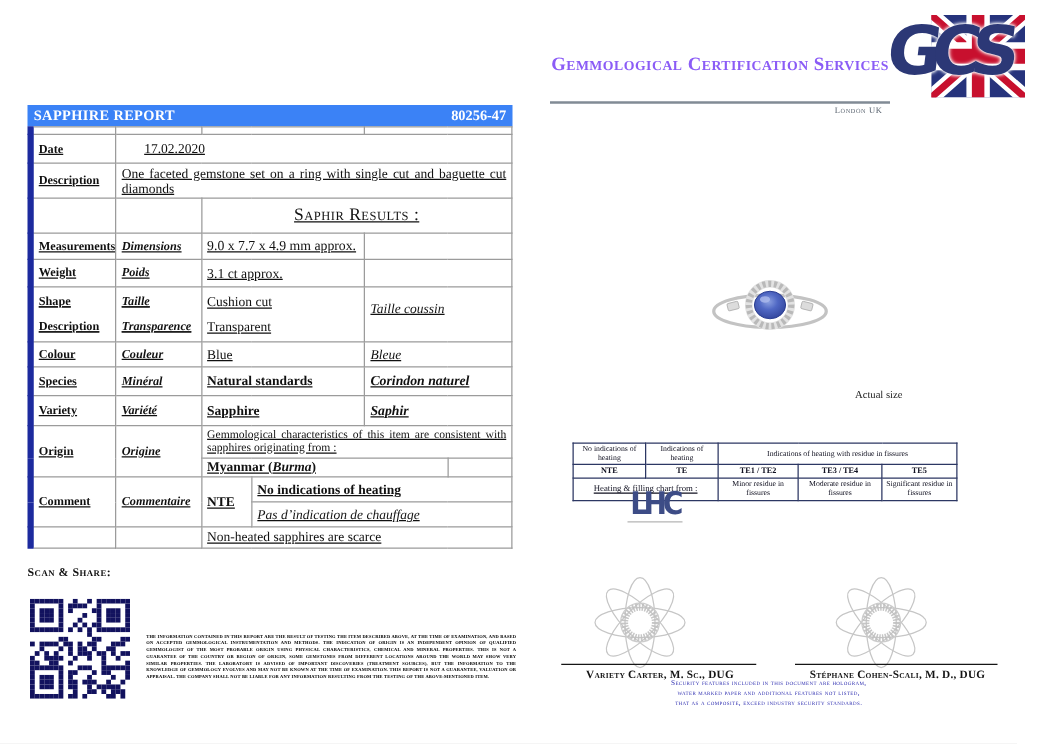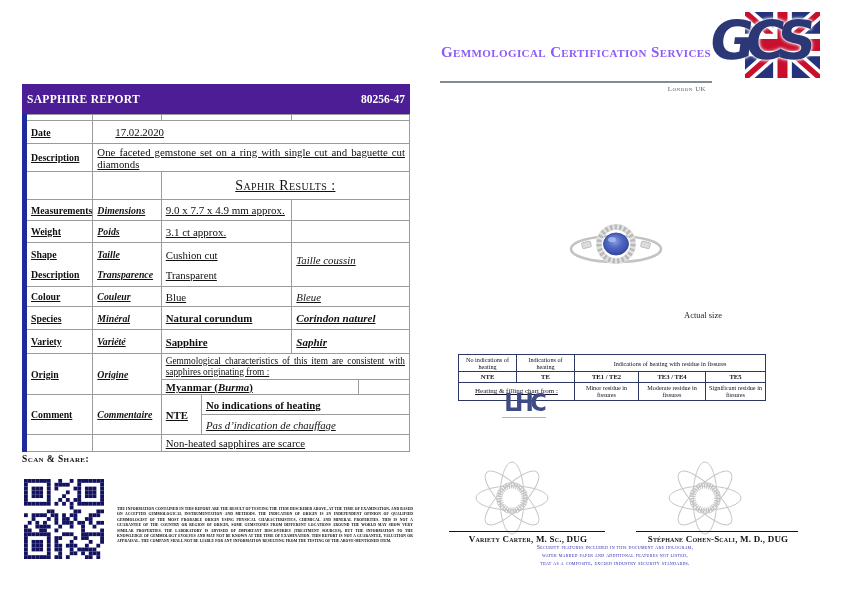--- a/index.html
+++ b/index.html
@@ -14,21 +14,21 @@
   .hdr-loc{font-size:6.8px;font-variant:small-caps;color:#555f6b;text-align:right;
            padding:2px 6px 0 0;letter-spacing:.5px;}
   .logo{position:absolute;left:710px;top:6px;width:112px;height:76px;}
   .logo-flag{position:absolute;right:2px;top:6px;width:75px;height:66px;}
   .logo-gcs{position:absolute;left:0;top:2px;width:110px;font-family:"DejaVu Sans",sans-serif;
             font-weight:bold;font-size:54px;line-height:66px;color:#2c3876;letter-spacing:-9px;
             transform:skewX(-7deg);text-shadow:0 0 2px #fff,0 0 3px #fff,0 0 4px #fff;}
 
   
   .report{position:absolute;left:22px;top:84px;width:388px;}
-  .rep-bar{height:30px;background:#4c1d95;color:#fff;display:flex;justify-content:space-between;
+  .rep-bar{height:17px;background:#3b82f6;color:#fff;display:flex;justify-content:space-between;
            align-items:center;padding:0 5px;box-sizing:border-box;}
   .rep-bar .t{font-size:11.5px;font-weight:bold;letter-spacing:.3px;}
   .rep-bar .n{font-size:11.5px;font-weight:bold;text-align:center;}
   table.rep{border-collapse:collapse;table-layout:fixed;width:388px;
             border-left:5px solid #1c2a9e;}
   table.rep td{border:1px solid #9b9b9b;padding:1px 4px;vertical-align:middle;
                overflow:hidden;text-decoration:underline;}
   .lbl{font-size:9.8px;font-weight:bold;text-decoration:underline;}
   .lblfr{font-size:9.8px;font-weight:bold;font-style:italic;text-decoration:underline;}
   .val{font-size:10.8px;}
@@ -169,21 +169,21 @@
       </tr>
       <tr style="height:20px">
         <td class="lbl">Colour</td>
         <td class="lblfr">Couleur</td>
         <td colspan="2" class="val">Blue</td>
         <td colspan="2" class="valfr">Bleue</td>
       </tr>
       <tr style="height:23px">
         <td class="lbl">Species</td>
         <td class="lblfr">Minéral</td>
-        <td colspan="2" class="valb">Natural corundum</td>
+        <td colspan="2" class="valb">Natural standards</td>
         <td colspan="2" class="valfrb">Corindon naturel</td>
       </tr>
       <tr style="height:24px">
         <td class="lbl">Variety</td>
         <td class="lblfr">Variété</td>
         <td colspan="2" class="valb">Sapphire</td>
         <td colspan="2" class="valfrb">Saphir</td>
       </tr>
       <tr style="height:26px">
         <td rowspan="2" class="lbl">Origin</td>

